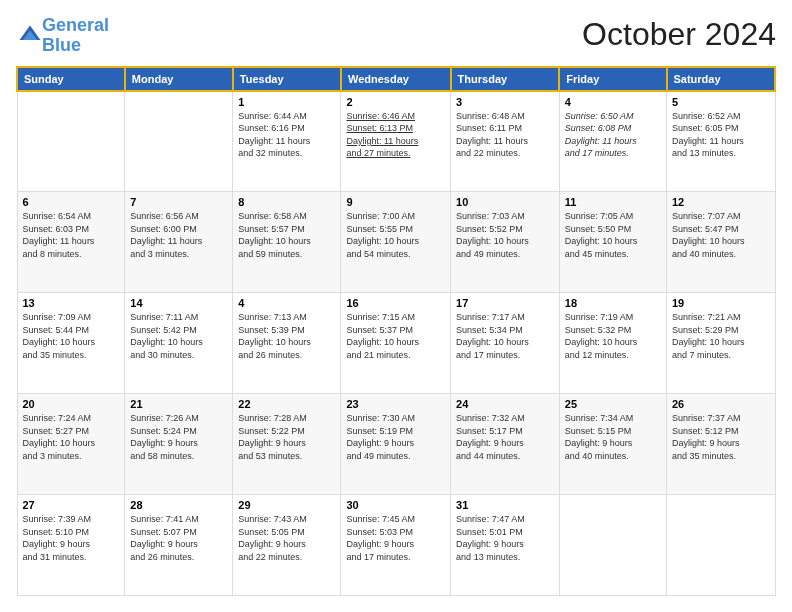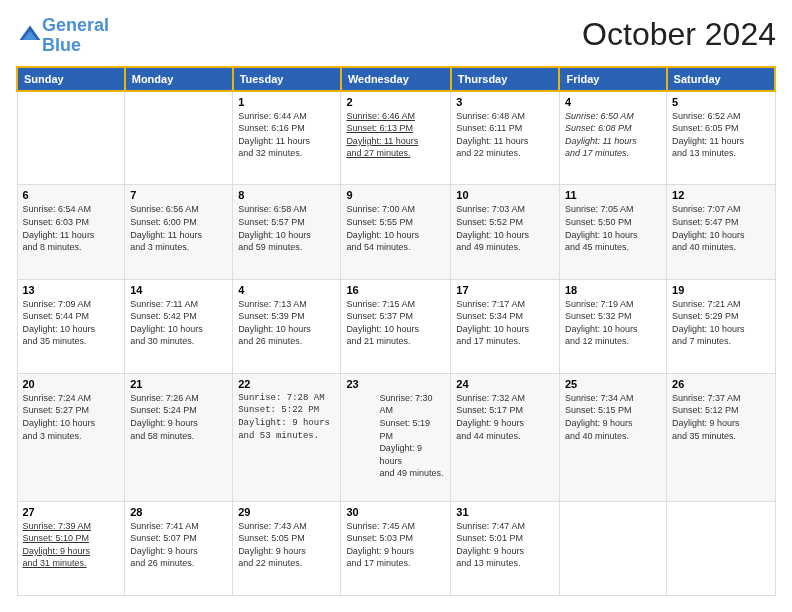--- a/index.html
+++ b/index.html
@@ -279,28 +279,28 @@
           </td>
           <td>
             <span class="day-num">21</span>
             <div class="day-info" style="white-space: pre-line;">Sunrise: 7:26 AM
 Sunset: 5:24 PM
 Daylight: 9 hours
 and 58 minutes.</div>
           </td>
           <td>
             <span class="day-num">22</span>
-            <div class="day-info" style="white-space: pre-line; font-family: Liberation Mono, monospace;">Sunrise: 7:28 AM
+            <div class="day-info" style="white-space: pre-line;">Sunrise: 7:28 AM
 Sunset: 5:22 PM
 Daylight: 9 hours
 and 53 minutes.</div>
           </td>
           <td>
             <span class="day-num">23</span>
-            <div class="day-info" style="white-space: pre-line; margin-left: 33px;">Sunrise: 7:30 AM
+            <div class="day-info" style="white-space: pre-line;">Sunrise: 7:30 AM
 Sunset: 5:19 PM
 Daylight: 9 hours
 and 49 minutes.</div>
           </td>
           <td>
             <span class="day-num">24</span>
             <div class="day-info" style="white-space: pre-line;">Sunrise: 7:32 AM
 Sunset: 5:17 PM
 Daylight: 9 hours
 and 44 minutes.</div>
@@ -316,21 +316,21 @@
             <span class="day-num">26</span>
             <div class="day-info" style="white-space: pre-line;">Sunrise: 7:37 AM
 Sunset: 5:12 PM
 Daylight: 9 hours
 and 35 minutes.</div>
           </td>
         </tr>
         <tr>
           <td>
             <span class="day-num">27</span>
-            <div class="day-info" style="white-space: pre-line; text-decoration: underline;">Sunrise: 7:39 AM
+            <div class="day-info" style="white-space: pre-line;">Sunrise: 7:39 AM
 Sunset: 5:10 PM
 Daylight: 9 hours
 and 31 minutes.</div>
           </td>
           <td>
             <span class="day-num">28</span>
             <div class="day-info" style="white-space: pre-line;">Sunrise: 7:41 AM
 Sunset: 5:07 PM
 Daylight: 9 hours
 and 26 minutes.</div>

